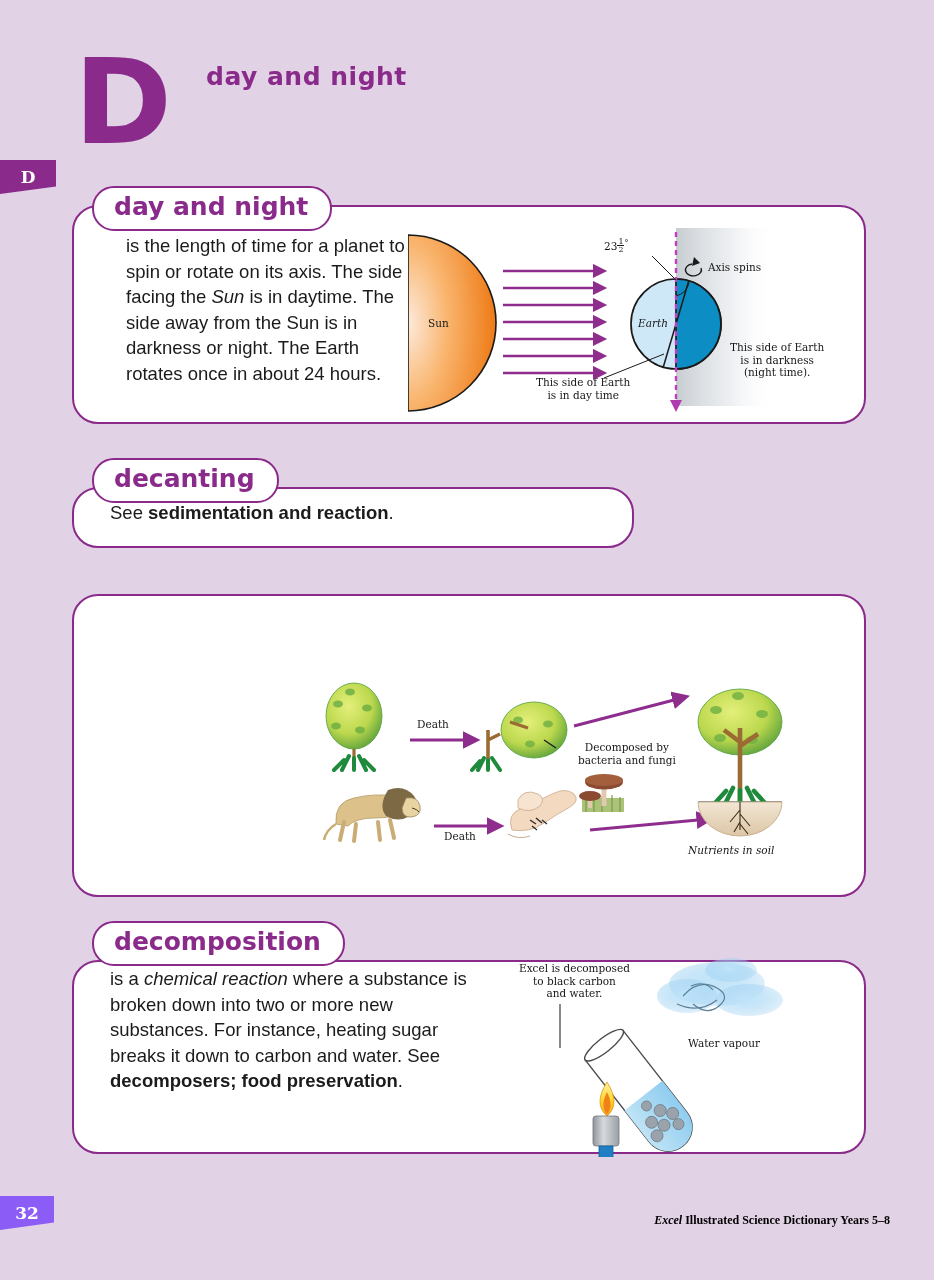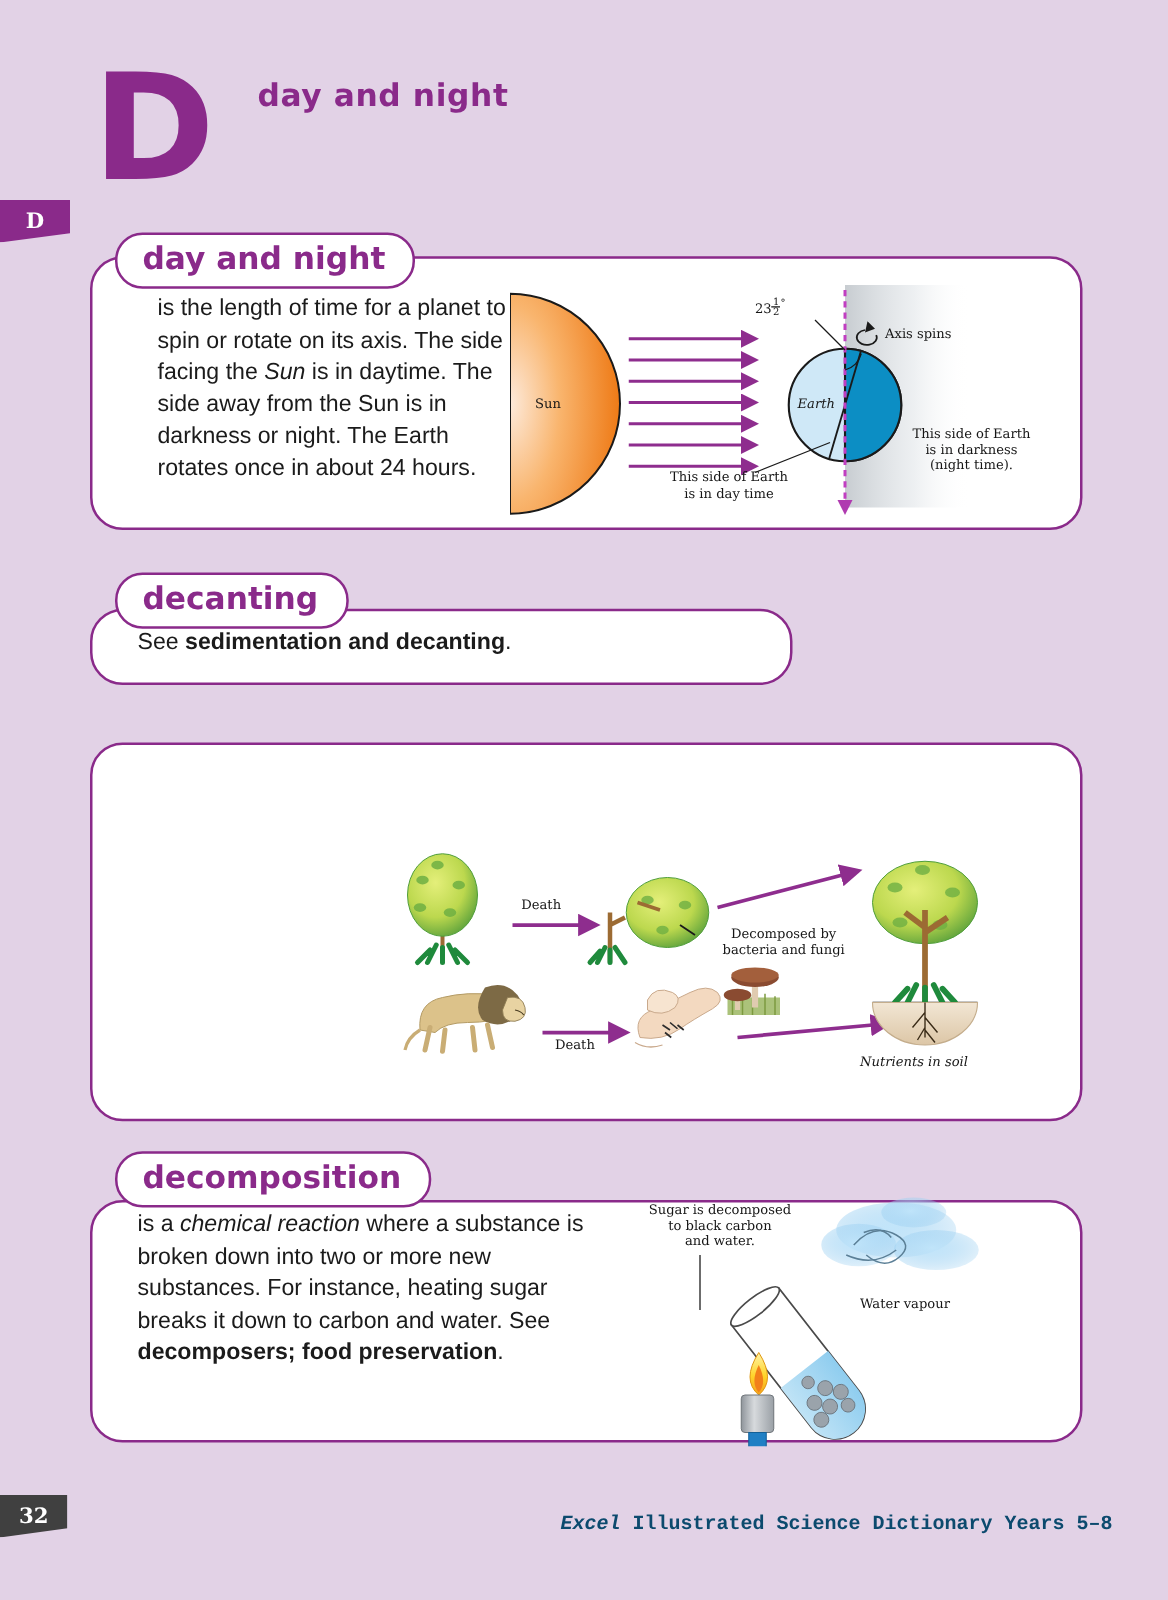--- a/index.html
+++ b/index.html
@@ -58,30 +58,30 @@
   .lbl{
     position:absolute;
     font-family:"DejaVu Serif", serif;
     font-size:10.5px;line-height:12.5px;color:#161616;
     text-align:center;white-space:nowrap;
   }
 
   
   .pagenum{
     position:absolute;left:0;bottom:50px;width:54px;height:34px;
-    background:#404040;color:#fff;
+    background:#8b5cf6;color:#fff;
     font-family:"DejaVu Serif", serif;font-weight:bold;font-size:17px;
     display:flex;align-items:center;justify-content:center;
     clip-path:polygon(0 0,100% 0,100% 78%,0 100%);
     margin-top:24px;
   }
   .colophon{
     position:absolute;right:44px;bottom:52px;
-    font-family:Liberation Mono, monospace;font-weight:bold;font-size:16px;
-    color:#0c4a6e;white-space:nowrap;
+    font-family:Liberation Serif, serif;font-weight:bold;font-size:12px;
+    color:#000000;white-space:nowrap;
   }
   .colophon .it{font-style:italic;}
 </style>
 </head>
 <body>
 
 <div class="page">
 
   <div class="big-letter">D</div>
   <div class="running-head">day and night</div>
@@ -160,21 +160,21 @@
 
     <div class="lbl" style="left:322px;top:113px;">
       <div>This side of Earth</div>
       <div>is in darkness</div>
       <div>(night time).</div>
     </div>
   </div>
 
   <div class="card" style="left:72px;top:487px;width:558px;height:57px;"></div>
   <div class="headword" style="left:92px;top:458px;text-align:center;">decanting</div>
-  <div class="body-text" style="left:110px;top:500px;width:480px;">See <b>sedimentation and decanting</b>.</div>
+  <div class="body-text" style="left:110px;top:500px;width:480px;">See <b>sedimentation and reaction</b>.</div>
 
   <div class="card" style="left:72px;top:594px;width:790px;height:299px;"></div>
 
   <div class="fig" style="left:322px;top:678px;width:480px;height:195px;">
     <svg width="480" height="195" viewBox="0 0 480 195">
       <defs>
         <marker id="decArrow" markerWidth="7" markerHeight="7" refX="0.5" refY="3" orient="auto">
           <path d="M0,0 L6,3 L0,6 z" fill="#8e2d8e"></path>
         </marker>
         <radialGradient id="leafG" cx="40%" cy="35%" r="70%">
@@ -347,21 +347,21 @@
 
       <line x1="55" y1="52" x2="55" y2="96" stroke="#4a4a4a" stroke-width="1.3"></line>
 
       <path d="M108,112 q-14,22 0,34 q14,-12 0,-34 z" fill="url(#flameG)" stroke="#e0960f" stroke-width="0.8" transform="translate(-6,18)"></path>
       <path d="M102,140 q-7,14 0,22 q7,-8 0,-22 z" fill="#f2801a"></path>
       <rect x="88" y="164" width="26" height="30" rx="3" fill="url(#tubeMetal)" stroke="#6f757a" stroke-width="0.8"></rect>
       <rect x="94" y="194" width="14" height="34" fill="#1f7fc4" stroke="#125f96" stroke-width="0.8"></rect>
     </svg>
 
     <div class="lbl" style="left:14px;top:10px;">
-      <div>Sugar is decomposed</div>
+      <div>Excel is decomposed</div>
       <div>to black carbon</div>
       <div>and water.</div>
     </div>
     <div class="lbl" style="left:183px;top:85px;">Water vapour</div>
   </div>
 
   <div class="pagenum">32</div>
   <div class="colophon">
     <span class="it">Excel</span><span> Illustrated Science Dictionary Years 5–8</span>
   </div>

